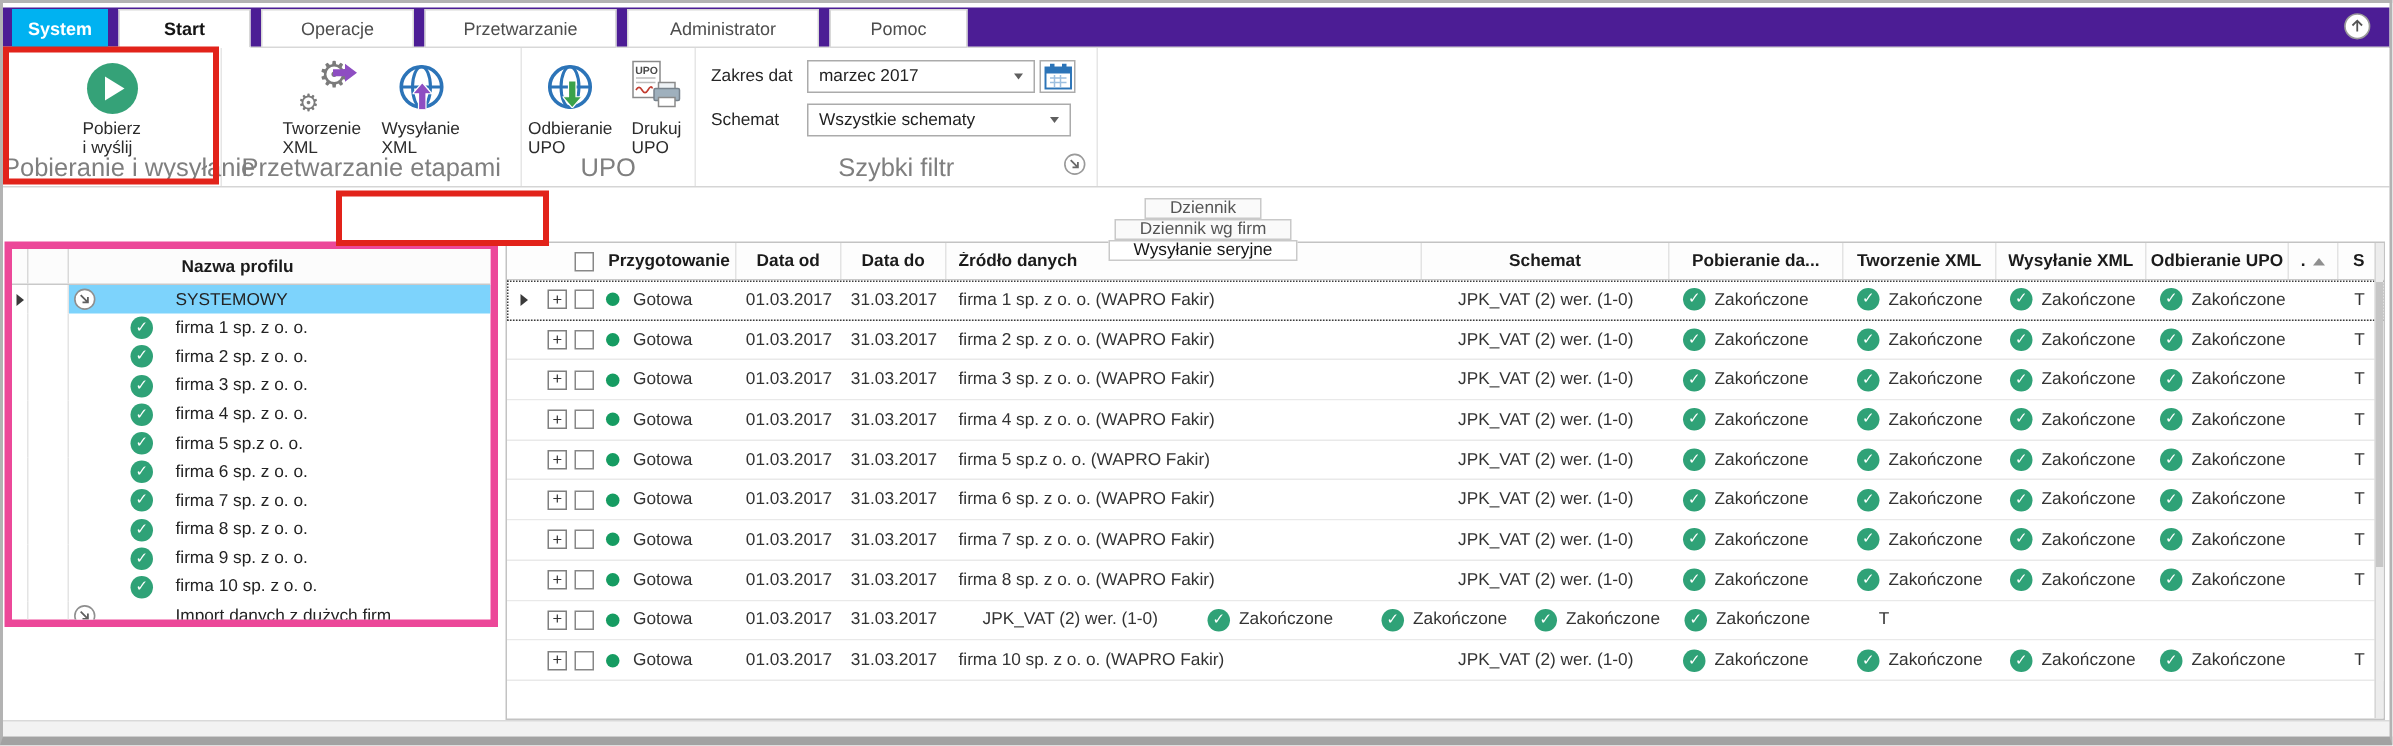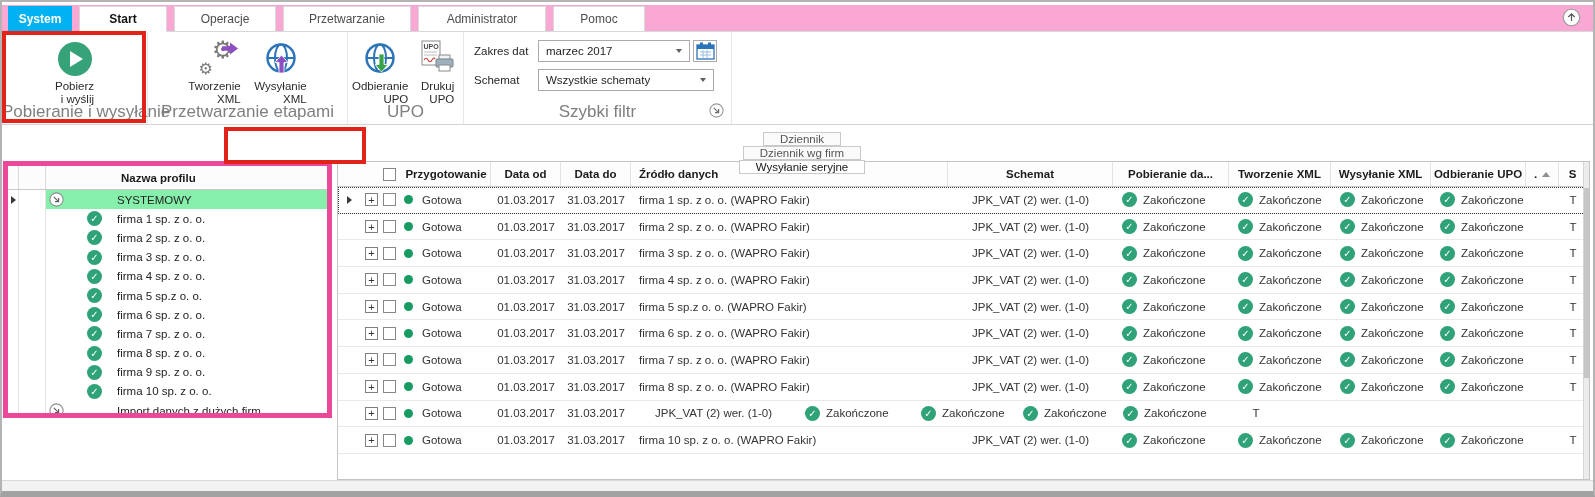--- a/index.html
+++ b/index.html
@@ -1,38 +1,38 @@
 <!DOCTYPE html>
 <html><head>
 <meta charset="utf-8">
 <style>
   * { margin:0; padding:0; box-sizing:border-box; }
   html,body { width:1595px; height:497px; background:#e9e9e9; font-family:"Liberation Sans", sans-serif; overflow:hidden; }
   .win { position:relative; width:1595px; height:497px; background:#fff; }
   .frame { position:absolute; inset:0; border:2px solid #b3b3b3; border-bottom:6px solid #a2a2a2; pointer-events:none; z-index:50; }
 
   
-  .tabsrow { position:absolute; left:2px; top:5px; right:2px; height:27px; display:flex; align-items:flex-end; border-bottom:1px solid #d8d8d8; background:#f9a8d4; }
+  .tabsrow { position:absolute; left:2px; top:5px; right:2px; height:27px; display:flex; align-items:flex-end; border-bottom:1px solid #d8d8d8; background:#4c1d95; }
   .rtab { height:26px; display:flex; align-items:center; justify-content:center; font-size:12px; color:#4d4d4d; background:#fff; border:1px solid #d8d8d8; margin-right:7px; margin-bottom:-1px; cursor:default; }
   .rtab.system { background:#00b2f1; border-color:#00b2f1; color:#fff; font-weight:600; width:64px; margin-left:6px; }
   .rtab.active { color:#141414; font-weight:700; border-bottom-color:#fff; }
   .t-start{width:88px;} .t-oper{width:102px;} .t-przet{width:128px;} .t-adm{width:128px;} .t-pomoc{width:92px;}
   .collapse-btn { position:absolute; right:12px; top:3px; width:19px; height:19px; cursor:pointer; }
 
   
   .ribbon { position:absolute; left:2px; top:32px; right:2px; height:93px; background:#fff; border-bottom:1px solid #d5d5d5; display:flex; }
   .rgroup { position:relative; height:92px; border-right:1px solid #e6e6e6; }
   .g1 { width:146px; } .g2 { width:200px; } .g3 { width:116px; } .g4 { width:268px; }
   .glabel { position:absolute; bottom:2px; left:0; width:100%; text-align:center; font-size:17px; color:#7f7f7f; white-space:nowrap; }
   .btnrow { display:flex; justify-content:center; padding-top:2px; }
   .rbtn { width:66px; display:flex; flex-direction:column; align-items:center; padding-top:4px; cursor:pointer; }
   .rbtn.big { width:100%; }
   .rbtn.narrow { width:52px; }
   .iconbox { height:42px; display:flex; align-items:center; justify-content:center; position:relative; }
-  .blabel { font-size:11.5px; line-height:13px; color:#2b2b2b; text-align:right; white-space:nowrap; }
+  .blabel { font-size:11.5px; line-height:13px; color:#2b2b2b; text-align:left; white-space:nowrap; }
 
   .icon-play { width:34px; height:34px; border-radius:50%; background:#35a278; display:flex; align-items:center; justify-content:center; }
   .icon-play::after { content:""; display:block; border-left:13px solid #fff; border-top:8px solid transparent; border-bottom:8px solid transparent; margin-left:4px; }
 
   .icon-gears { position:relative; width:38px; height:38px; }
   .gear { position:absolute; color:#7b7b7b; font-family:"DejaVu Sans", sans-serif; line-height:1; }
   .gear.gbig::before  { content:"\2699"; font-size:24px; }
   .gear.gbig  { right:0; top:-2px; }
   .gear.gsmall::before{ content:"\2699"; font-size:16px; }
   .gear.gsmall{ left:3px; bottom:1px; }
@@ -73,21 +73,21 @@
   
   .lhead { display:flex; height:24px; background:#fcfcfc; border-bottom:1px solid #c9c9c9; }
   .lh { border-right:1px solid #d9d9d9; }
   .lh.ind { width:11px; } .lh.exp { width:27px; }
   .lh.name { flex:1; border-right:none; display:flex; align-items:center; padding-left:75px; font-weight:700; font-size:11.5px; color:#1b1b1b; }
   .lrow { display:flex; height:19.2px; align-items:stretch; cursor:pointer; }
   .lc { display:flex; align-items:center; }
   .lc.ind { width:11px; border-right:1px solid #e4e4e4; justify-content:center; }
   .lc.exp { width:27px; border-right:1px solid #e4e4e4; }
   .lc.name { flex:1; position:relative; }
-  .lrow.selected .lc.name { background:#86efac; }
+  .lrow.selected .lc.name { background:#7dd3fc; }
   .tri-r { width:0; height:0; border-left:5px solid #3a3a3a; border-top:4px solid transparent; border-bottom:4px solid transparent; visibility:hidden; }
   .lrow.selected .lc.ind .tri-r { visibility:visible; }
   .gicon { position:absolute; left:3px; top:2px; display:none; }
   .lrow.group .gicon { display:block; }
   .check { position:absolute; left:41px; top:2px; width:15px; height:15px; border-radius:50%; background:#2fa277; display:none; align-items:center; justify-content:center; }
   .check::before { content:"\2713"; color:#fff; font-size:10px; font-weight:700; font-family:"DejaVu Sans", sans-serif; }
   .lrow.item .check { display:flex; }
   .ltext { margin-left:71px; font-size:11.5px; color:#232323; white-space:nowrap; }
 
   

